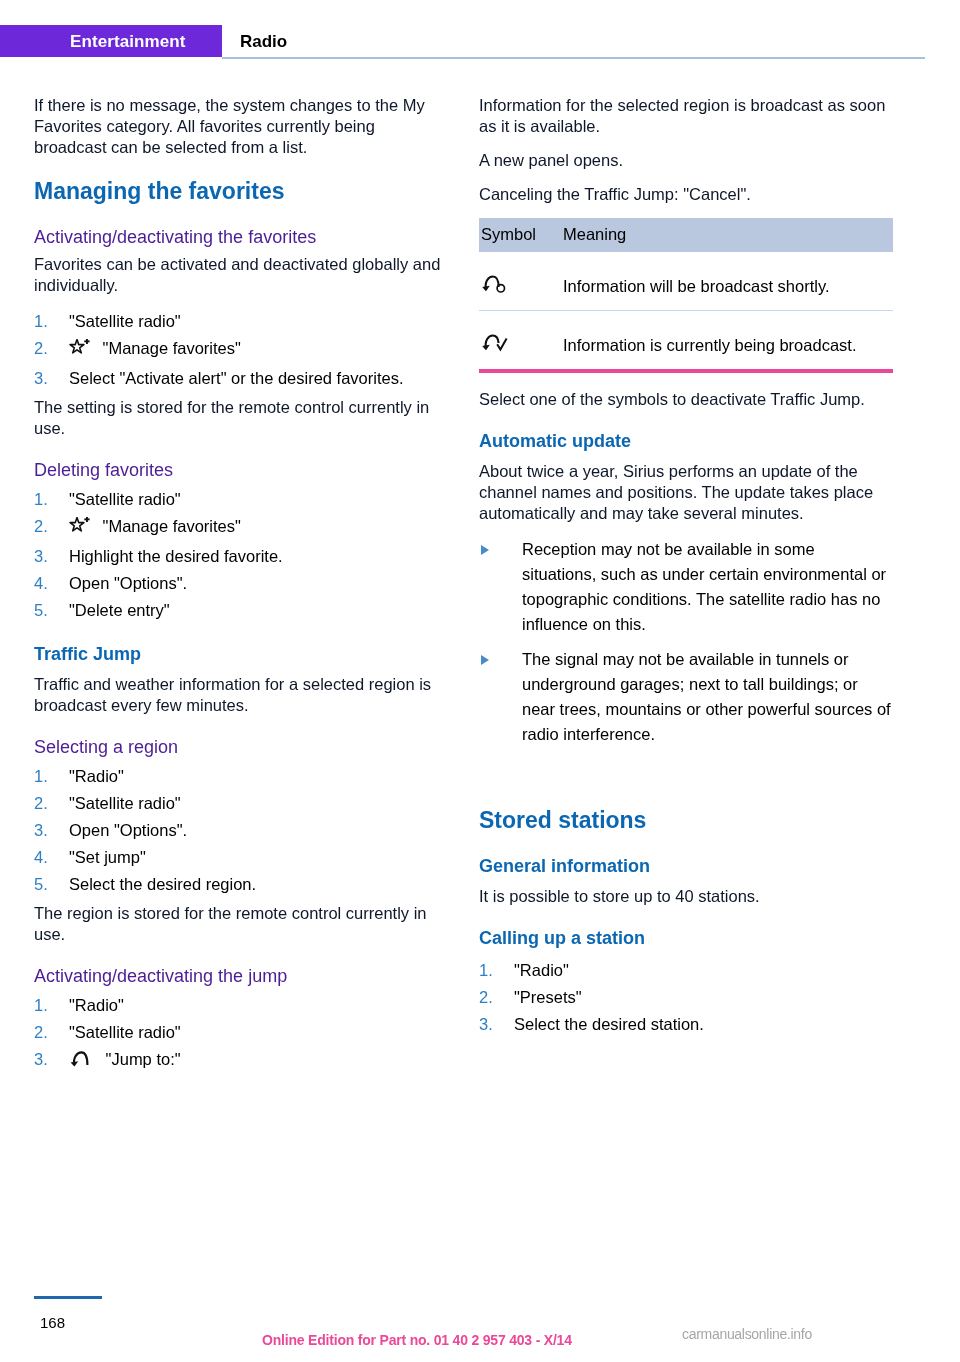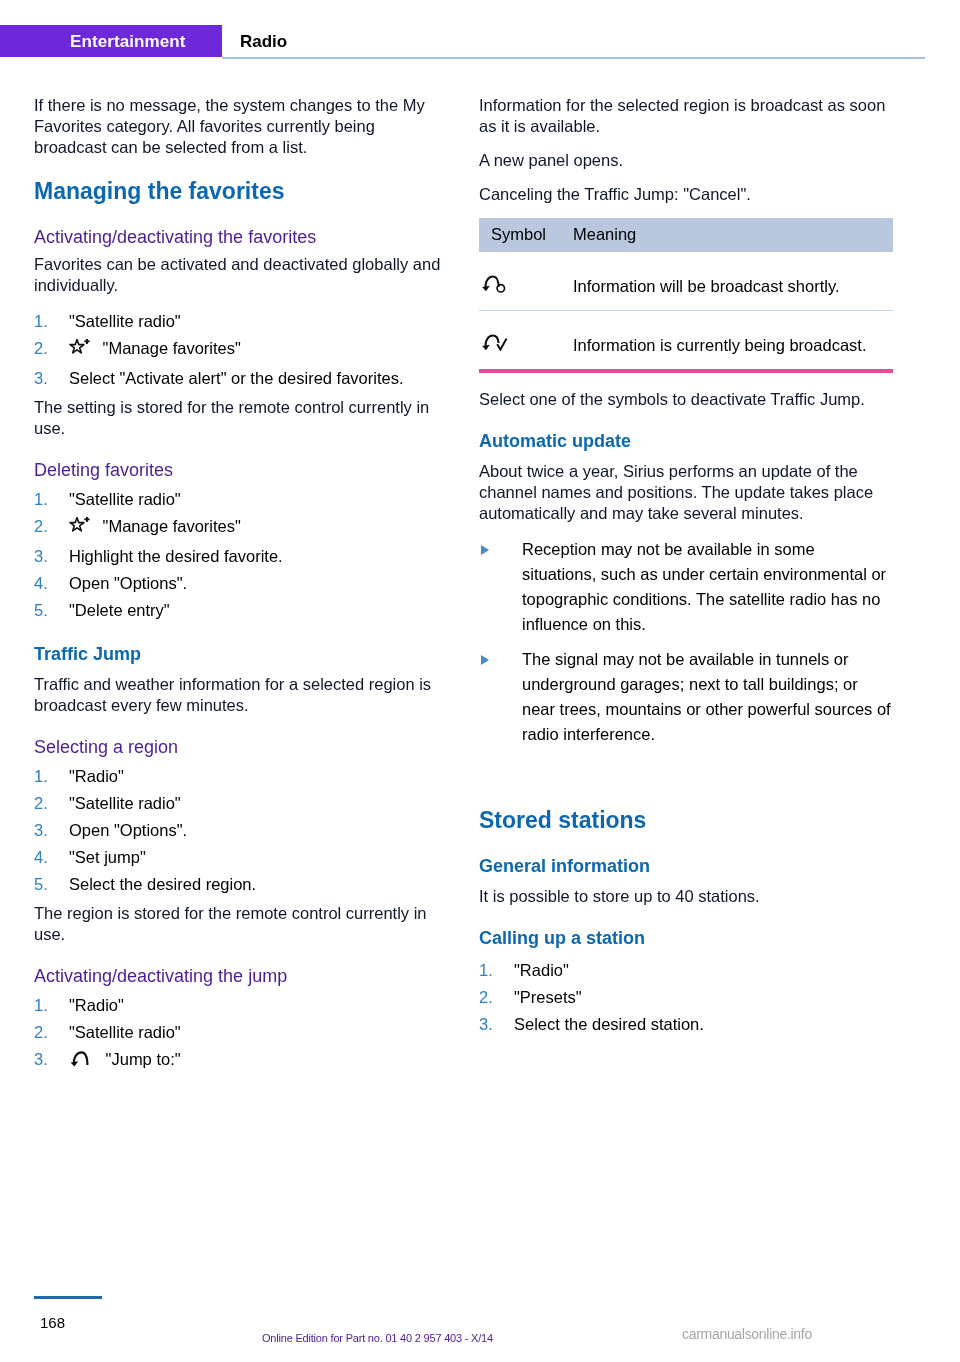--- a/index.html
+++ b/index.html
@@ -167,21 +167,21 @@
     margin: 6px 0 0 0;
   }
   table.symtable thead th {
     background: #b9c8de;
     font-size: 16.5px;
     font-weight: normal;
     text-align: left;
     padding: 7px 0 8px 0;
     color: #000000;
   }
-  table.symtable thead th.c1 { width: 82px; padding-left: 12px; }
+  table.symtable thead th.c1 { width: 82px; padding-left: 2px; }
   table.symtable tbody td {
     font-size: 16.5px;
     line-height: 25px;
     padding: 22px 0 9px 0;
     vertical-align: top;
     border-bottom: 1px solid #c7d6e8;
   }
   table.symtable tbody tr:last-child td {
     border-bottom: 4px solid #ec4899;
   }
@@ -207,23 +207,24 @@
     position: absolute;
     left: 40px;
     top: 18px;
     font-size: 15px;
     color: #000000;
   }
   .footer-edition {
     position: absolute;
     left: 262px;
     top: 36px;
-    font-size: 11px;
-    color: #4c1d95;
+    font-size: 14px;
+    color: #ec4899;
     letter-spacing: -0.2px;
+    font-weight: bold;
   }
   .watermark {
     position: absolute;
     left: 682px;
     top: 30px;
     font-size: 14px;
     color: #a6a6a6;
     letter-spacing: -0.3px;
     white-space: nowrap;
   }

